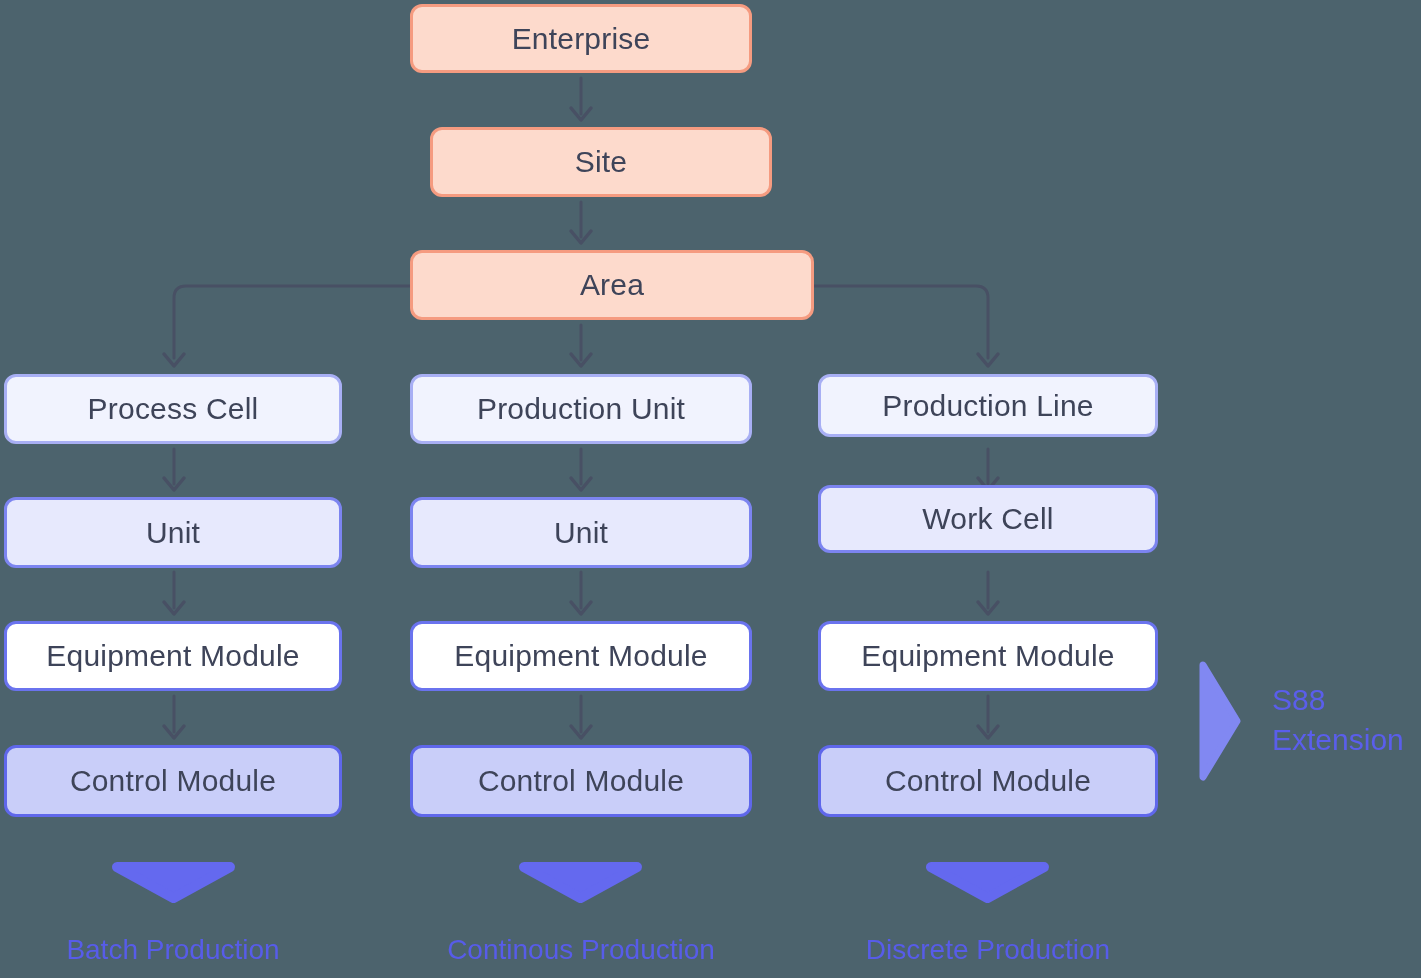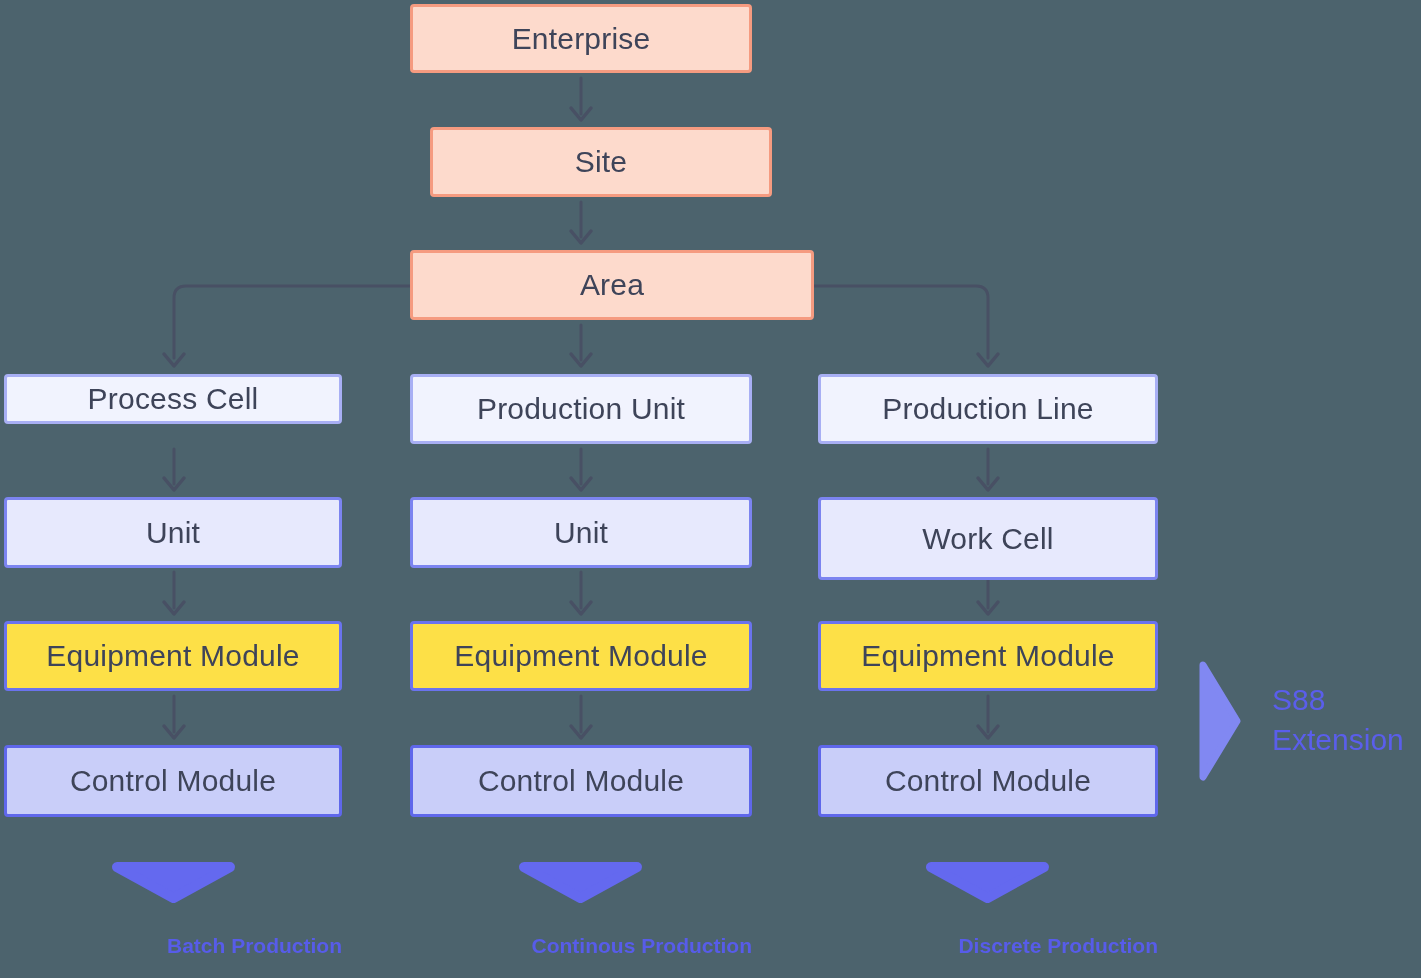--- a/index.html
+++ b/index.html
@@ -5,31 +5,31 @@
   html,body{margin:0;padding:0;}
   body{font-family:"Liberation Sans","DejaVu Sans",sans-serif;}
   #stage{
     position:relative;width:1421px;height:978px;
     background:#4C636D;overflow:hidden;
   }
   #wires{position:absolute;left:0;top:0;z-index:0;}
   .node{
     position:absolute;z-index:1;
     display:flex;align-items:center;justify-content:center;
-    border:3px solid;border-radius:4px;box-sizing:border-box;
+    border:3px solid;border-radius:12px;box-sizing:border-box;
     font-size:30px;color:#3E4459;letter-spacing:0.2px;
   }
   .lv-top {background:#FDDACC;border-color:#F59B80;}
   .lv-1   {background:#F1F3FE;border-color:#A8AFF4;}
   .lv-2   {background:#E7E9FD;border-color:#7C84F0;}
-  .lv-3   {background:#fde047;border-color:#6A73EE;}
+  .lv-3   {background:#ffffff;border-color:#6A73EE;}
   .lv-4   {background:#C9CEF9;border-color:#5F67EB;}
   .footer-label{
     position:absolute;z-index:1;top:934px;
-    text-align:right;font-size:21px;font-weight:700;color:#575CE9;
+    text-align:center;font-size:28px;font-weight:400;color:#575CE9;
   }
   .annotation-label{
     position:absolute;z-index:1;left:1272px;top:680px;width:152px;
     font-size:30px;font-weight:500;line-height:40px;color:#5A5EEB;
   }
 </style>
 </head>
 <body>
 
 <div id="stage">
@@ -114,37 +114,37 @@
   <div class="node lv-top" style="left:410px;top:4px;width:342px;height:69px;">
     <span>Enterprise</span>
   </div>
   <div class="node lv-top" style="left:410px;top:127px;width:342px;height:70px;margin-left:20px;">
     <span>Site</span>
   </div>
   <div class="node lv-top" style="left:410px;top:250px;width:404px;height:70px;">
     <span>Area</span>
   </div>
 
-  <div class="node lv-1" style="left:4px;top:374px;width:338px;height:50px;">
+  <div class="node lv-1" style="left:4px;top:374px;width:338px;height:70px;">
     <span>Process Cell</span>
   </div>
   <div class="node lv-1" style="left:410px;top:374px;width:342px;height:70px;">
     <span>Production Unit</span>
   </div>
-  <div class="node lv-1" style="left:818px;top:374px;width:340px;height:70px;">
+  <div class="node lv-1" style="left:818px;top:374px;width:340px;height:63px;">
     <span>Production Line</span>
   </div>
 
   <div class="node lv-2" style="left:4px;top:497px;width:338px;height:71px;">
     <span>Unit</span>
   </div>
   <div class="node lv-2" style="left:410px;top:497px;width:342px;height:71px;">
     <span>Unit</span>
   </div>
-  <div class="node lv-2" style="left:818px;top:497px;width:340px;height:83px;">
+  <div class="node lv-2" style="left:818px;top:485px;width:340px;height:68px;">
     <span>Work Cell</span>
   </div>
 
   <div class="node lv-3" style="left:4px;top:621px;width:338px;height:70px;">
     <span>Equipment Module</span>
   </div>
   <div class="node lv-3" style="left:410px;top:621px;width:342px;height:70px;">
     <span>Equipment Module</span>
   </div>
   <div class="node lv-3" style="left:818px;top:621px;width:340px;height:70px;">

